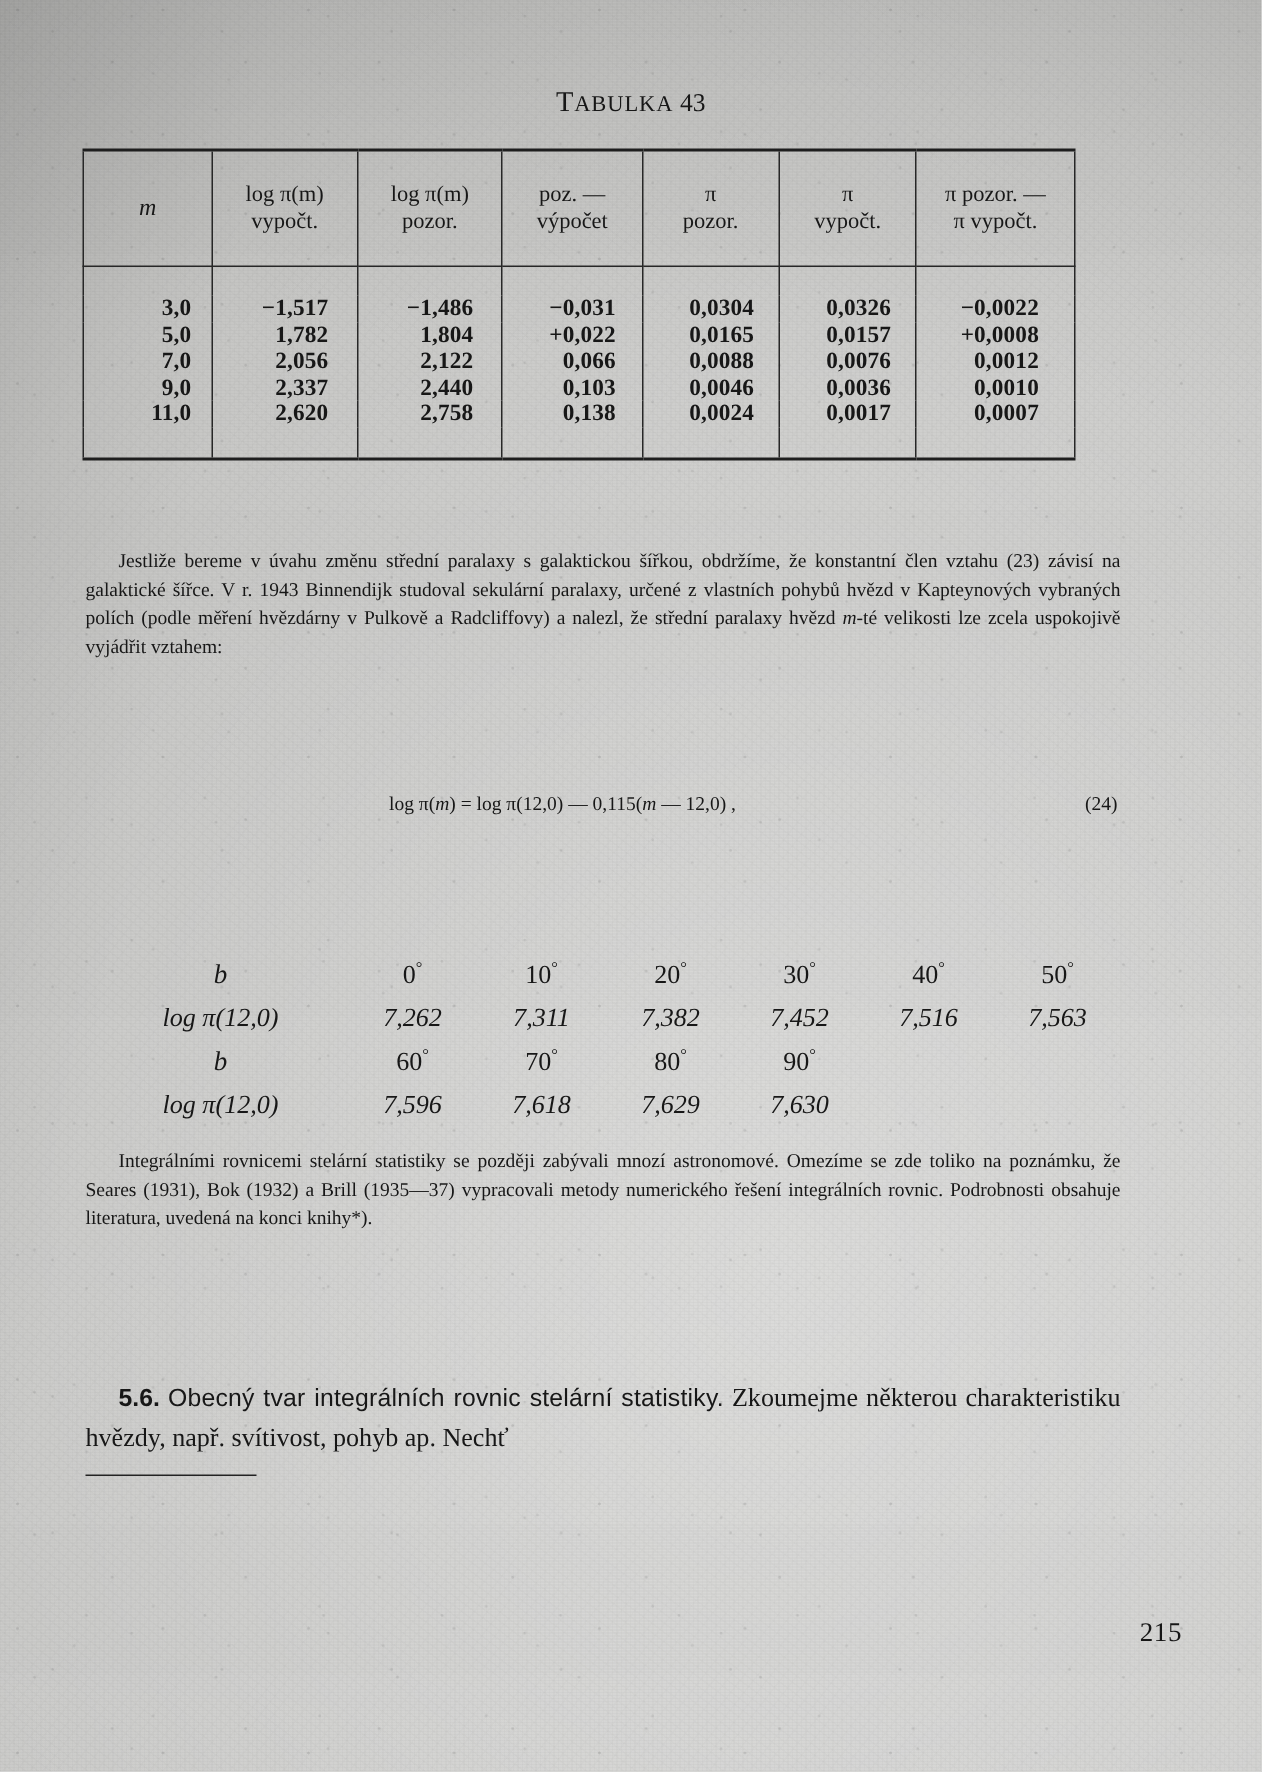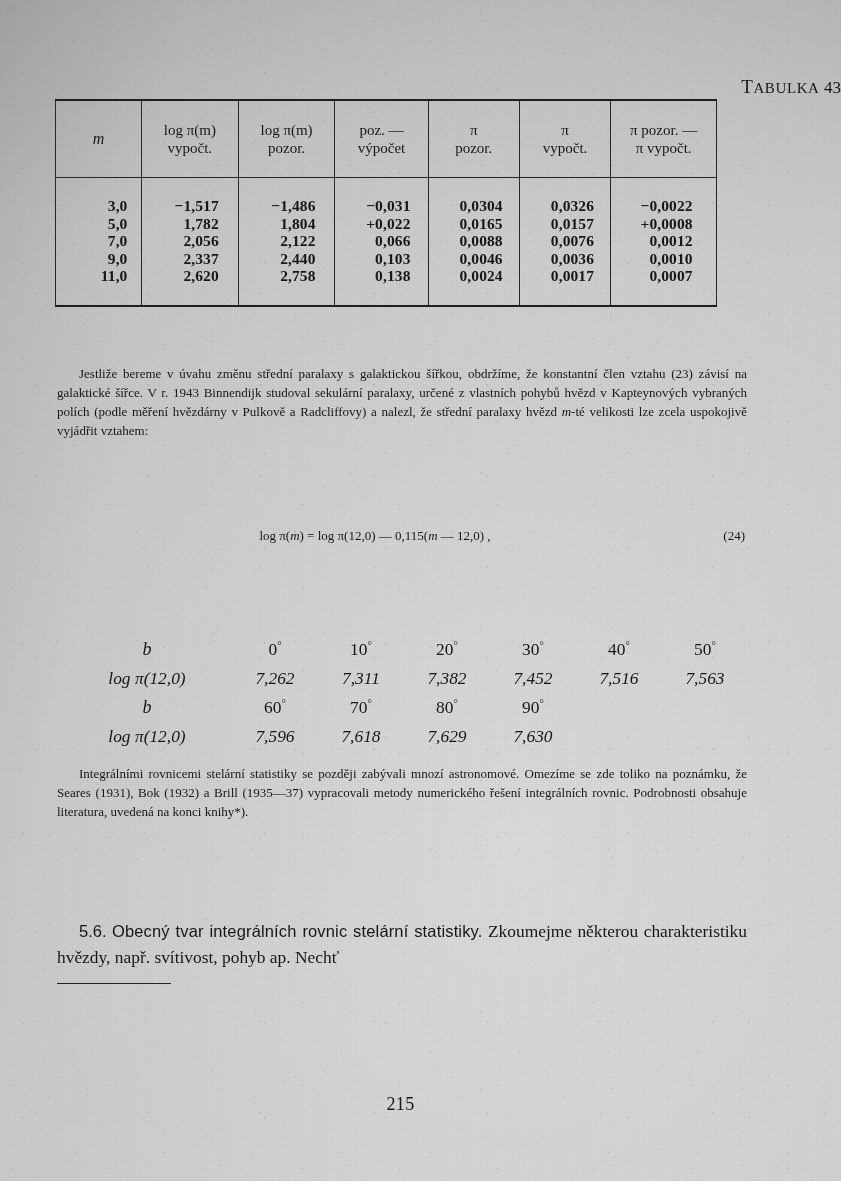--- a/index.html
+++ b/index.html
@@ -60,22 +60,22 @@
     position: absolute;
     inset: 0;
     z-index: 3;
   }
 
   
   .blk { position: absolute; }
 
   
   #table-caption {
-    left: 0; right: 0; top: 76px;
-    text-align: right;
+    left: 0; right: 0; top: 58px;
+    text-align: center;
     font-size: 15.5px;
     letter-spacing: 0.6px;
   }
   #table-caption .cap-first { font-size: 19px; }
   #table-caption .cap-rest  { font-size: 15px; }
   #table-caption .cap-num   { font-size: 17px; letter-spacing: 0px; }
 
   
   #data-table-wrap {
     left: 55px; top: 99px; width: 662px;
@@ -176,21 +176,21 @@
   
   #sec-56 {
     left: 57px; top: 919px; width: 690px;
     font-size: 17.4px;
     line-height: 25.5px;
     text-align: justify;
   }
   #sec-56 .ind { display: inline-block; width: 22px; }
   #sec-56 .sec-num {
     font-family: "Liberation Sans", "DejaVu Sans", sans-serif;
-    font-weight: normal;
+    font-weight: bold;
     font-size: 16.5px;
   }
   #sec-56 .sec-title {
     font-family: "Liberation Sans", "DejaVu Sans", sans-serif;
     font-size: 16.5px;
     letter-spacing: 0.15px;
   }
 
   
   #footnote-rule {
@@ -202,25 +202,24 @@
     left: 57px; top: 996px; width: 700px;
     font-size: 13.6px;
     line-height: 19.5px;
     text-align: left;
   }
   #footnote .fn-ind { display: inline-block; width: 20px; }
 
   
   #folio {
     left: 0; right: 0; top: 1078px;
-    text-align: center;
-    padding-right: 40px;
+    text-align: right;
+    padding-right: 53px;
     font-size: 18px;
     letter-spacing: 0.4px;
-    margin-top: 16px;
   }
 
   
   #page { filter: contrast(1.04) saturate(0); }
 </style>
 </head>
 <body>
 
 <div id="paper"></div>
 <div id="grain"></div>

